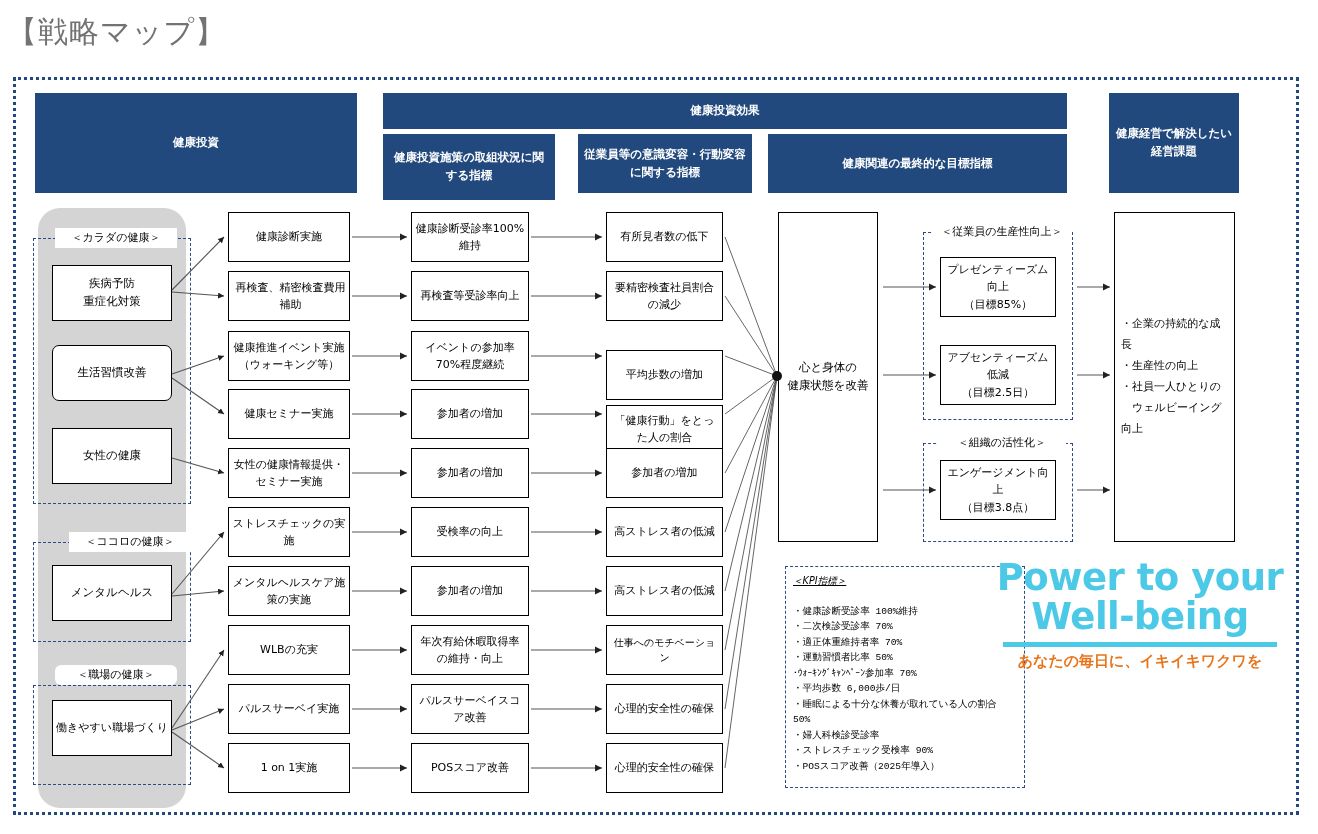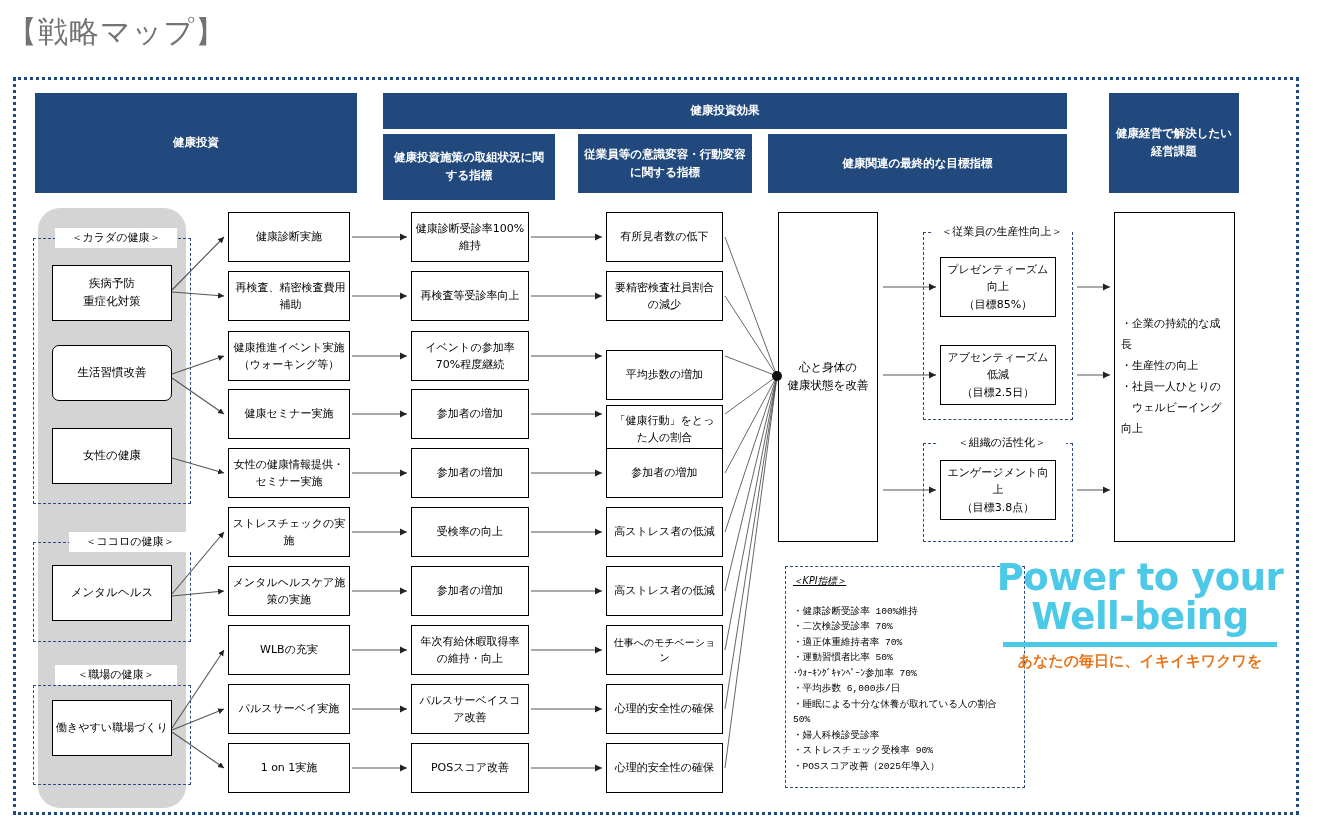--- a/index.html
+++ b/index.html
@@ -140,21 +140,21 @@
 
   <div class="grey-panel"></div>
 
   <div class="dash-group" style="left:33px;top:238px;width:158px;height:266px;"></div>
   <div class="dash-label" style="left:55px;top:228px;width:114px;">＜カラダの健康＞</div>
 
   <div class="dash-group" style="left:33px;top:542px;width:158px;height:100px;"></div>
   <div class="dash-label" style="left:45px;top:532px;width:114px;margin-left:24px;">＜ココロの健康＞</div>
 
   <div class="dash-group" style="left:33px;top:685px;width:158px;height:100px;"></div>
-  <div class="dash-label" style="left:55px;top:665px;width:114px;">＜職場の健康＞</div>
+  <div class="dash-label" style="left:55px;top:665px;width:114px;border-radius:6px;">＜職場の健康＞</div>
 
   <div class="box obj" style="top:265px;white-space:pre-line;">疾病予防
 重症化対策</div>
   <div class="box obj" style="top:345px;white-space:pre-line;border-radius:7px;">生活習慣改善</div>
   <div class="box obj" style="top:428px;white-space:pre-line;">女性の健康</div>
   <div class="box obj" style="top:565px;white-space:pre-line;">メンタルヘルス</div>
   <div class="box obj" style="top:700px;white-space:pre-line;font-size:11px;">働きやすい職場づくり</div>
 
   <div class="box c2 small" style="top:212px;">健康診断実施</div>
   <div class="box c2 small" style="top:271px;padding-left:6px;">再検査、精密検査費用補助</div>

